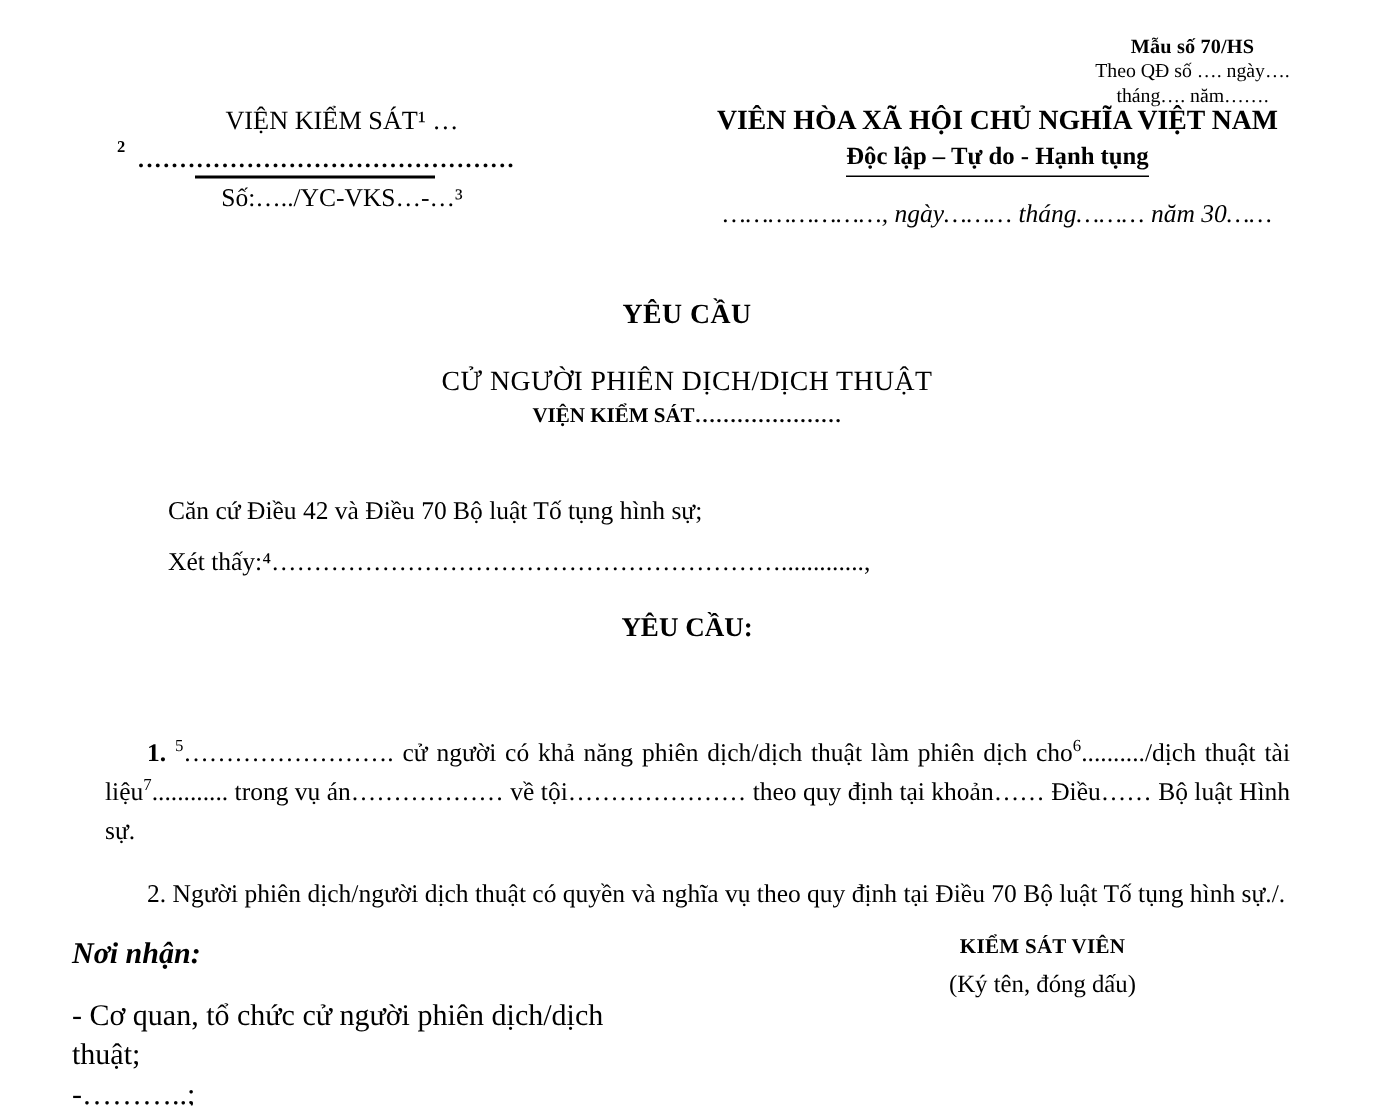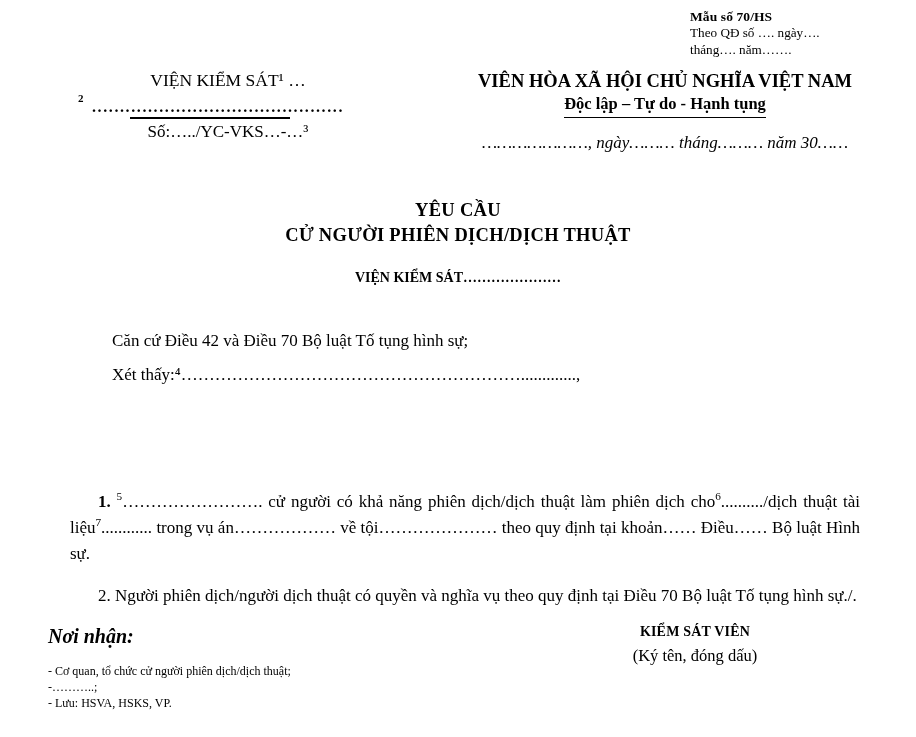--- a/index.html
+++ b/index.html
@@ -18,23 +18,24 @@
   }
 
   .page {
     position: absolute;
     inset: 0;
   }
 
   
   .form-code {
     position: absolute;
-    top: 8px;
+    top: 22px;
     left: 690px;
     width: 210px;
+    text-align: center;
     line-height: 1.28;
   }
   .form-code .code-title {
     font-weight: bold;
     font-size: 13.5px;
     letter-spacing: 0.1px;
   }
   .form-code .code-line {
     font-size: 13.2px;
   }
@@ -144,24 +145,25 @@
     width: 916px;
     text-align: center;
   }
   .doc-title .t1 {
     font-weight: bold;
     font-size: 18.5px;
     line-height: 1.35;
     letter-spacing: 0.3px;
   }
   .doc-title .t2 {
-    font-weight: bold;
+    font-weight: normal;
     font-size: 18.5px;
     line-height: 1.35;
     letter-spacing: 0.3px;
+    margin-top: 20px;
   }
   .doc-subject {
     position: absolute;
     top: 270px;
     left: 0;
     width: 916px;
     text-align: center;
     font-weight: bold;
     font-size: 14px;
   }
@@ -230,21 +232,21 @@
     width: 380px;
   }
   .recipients-title {
     font-weight: bold;
     font-style: italic;
     font-size: 20px;
     line-height: 1.4;
     margin-bottom: 14px;
   }
   .recipient-item {
-    font-size: 12px;
+    font-size: 20px;
     line-height: 1.32;
   }
   .signature {
     position: absolute;
     left: 530px;
     top: 0;
     width: 330px;
     text-align: center;
   }
   .sign-title {
@@ -297,20 +299,21 @@
     <div class="t1">YÊU CẦU</div>
     <div class="t2">CỬ NGƯỜI PHIÊN DỊCH/DỊCH THUẬT</div>
   </div>
   <div class="doc-subject">VIỆN KIỂM SÁT…………………</div>
 
   <div class="body-block">
     <div class="body-line">Căn cứ Điều 42 và Điều 70 Bộ luật Tố tụng hình sự;</div>
     <div class="body-line">Xét thấy:⁴…………………………………………………….............,</div>
   </div>
 
+  <div class="request-heading">YÊU CẦU:</div>
 
   <div class="clauses">
     <p class="clause"><span class="indent"></span><b>1.</b> <sup>5</sup><span>……………………. cử người có khả năng phiên dịch/dịch thuật làm phiên dịch cho</span><sup>6</sup><span>........../dịch thuật tài liệu</span><sup>7</sup><span>............ trong vụ án……………… về tội………………… theo quy định tại khoản…… Điều…… Bộ luật Hình sự.</span></p>
 
     <p class="clause"><span class="indent"></span><span>2.</span> <span>Người phiên dịch/người dịch thuật có quyền và nghĩa vụ theo quy định tại Điều 70 Bộ luật Tố tụng hình sự./.</span></p>
   </div>
 
   <div class="footer">
 
     <div class="recipients">

